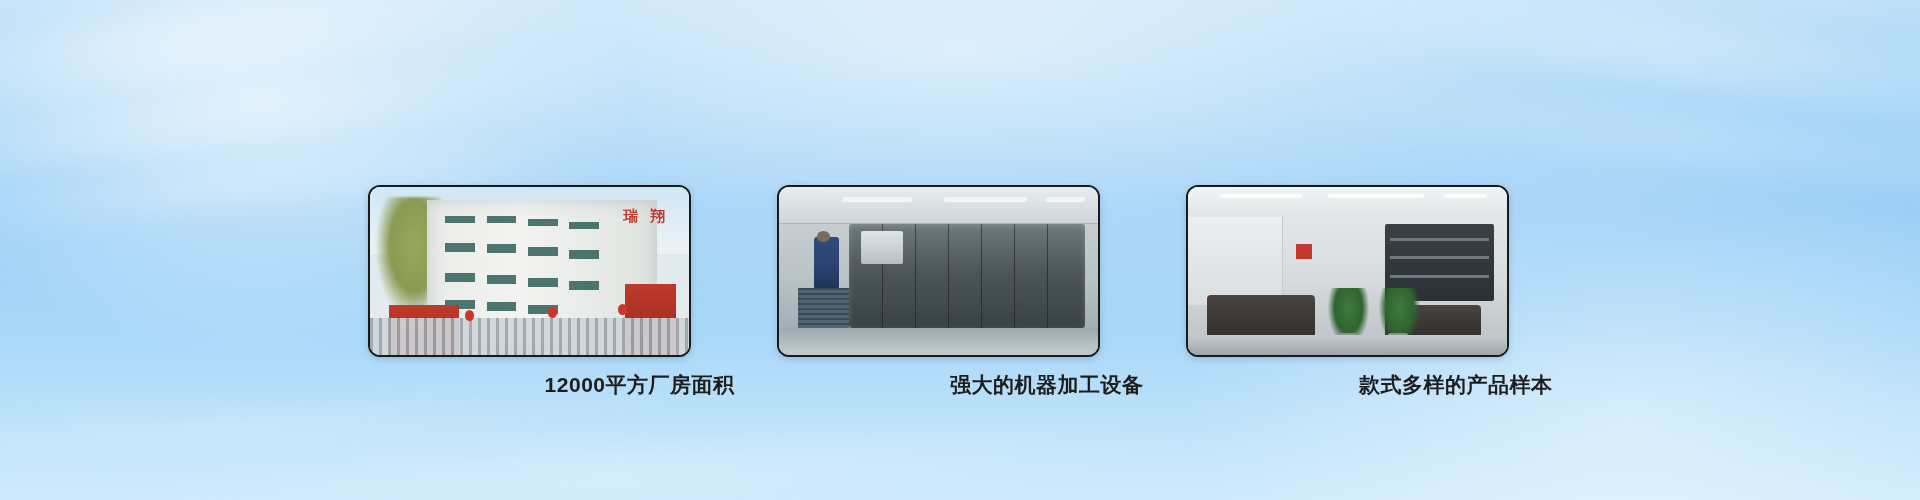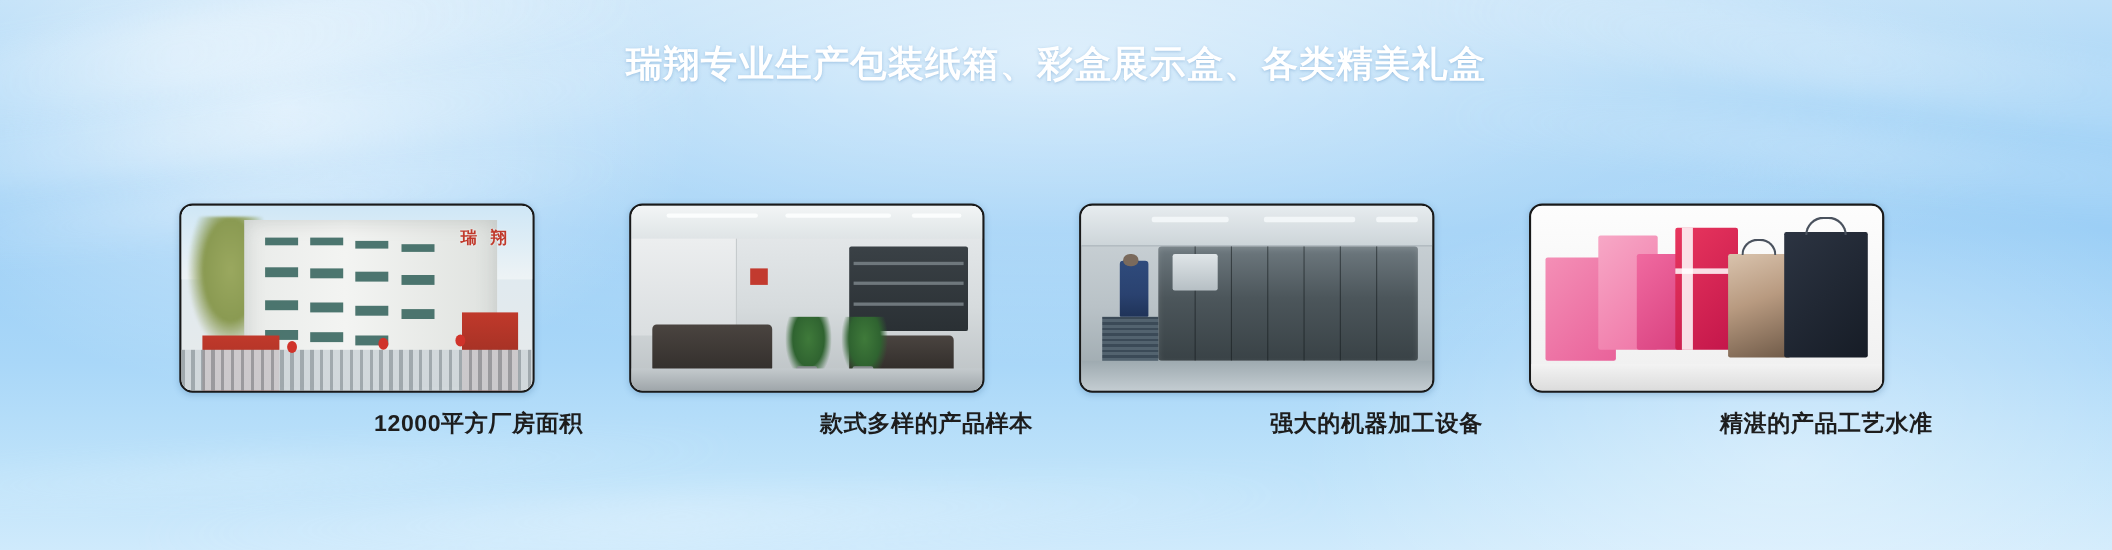--- a/index.html
+++ b/index.html
@@ -197,21 +197,20 @@
   <div class="glow-tl"></div>
   <div class="glow-br"></div>
   <div class="streak s1"></div>
   <div class="streak s2"></div>
   <div class="streak s3"></div>
   <div class="streak s4"></div>
   <div class="streak s5"></div>
   <div class="streak s6"></div>
   <div class="streak s7"></div>
 
-  <div class="headline">瑞翔专业生产包装纸箱、彩盒展示盒、各类精美礼盒</div>
 
 
   <div class="cards">
 
     <div class="card">
       <div class="thumb">
         <div class="p1">
           <div class="sky"></div>
           <div class="tree"></div>
           <div class="bldg">
@@ -238,20 +237,45 @@
           <div class="lantern" style="left:30%;bottom:20%"></div>
           <div class="lantern" style="left:56%;bottom:22%"></div>
           <div class="lantern" style="left:78%;bottom:24%"></div>
         </div>
       </div>
       <div class="caption">12000平方厂房面积</div>
     </div>
 
     <div class="card">
       <div class="thumb">
+        <div class="p2">
+          <div class="ceil"></div>
+          <div class="lamp" style="left:20%;width:22%"></div>
+          <div class="lamp" style="left:52%;width:26%"></div>
+          <div class="lamp" style="left:84%;width:12%"></div>
+          <div class="mach">
+            <div class="mseg" style="left:14%"></div>
+            <div class="mseg" style="left:28%"></div>
+            <div class="mseg" style="left:42%"></div>
+            <div class="mseg" style="left:56%"></div>
+            <div class="mseg" style="left:70%"></div>
+            <div class="mseg" style="left:84%"></div>
+          </div>
+          <div class="ctrl"></div>
+          <div class="stack"></div>
+          <div class="worker"></div>
+          <div class="head"></div>
+          <div class="floor"></div>
+        </div>
+      </div>
+      <div class="caption">强大的机器加工设备</div>
+    </div>
+
+    <div class="card">
+      <div class="thumb">
         <div class="p3">
           <div class="ceil"></div>
           <div class="panel" style="left:10%;width:26%"></div>
           <div class="panel" style="left:44%;width:30%"></div>
           <div class="panel" style="left:80%;width:14%"></div>
           <div class="wallL"></div>
           <div class="redbox"></div>
           <div class="shelf">
             <div class="shrow" style="top:18%"></div>
             <div class="shrow" style="top:42%"></div>
@@ -262,58 +286,15 @@
           <div class="plant" style="left:44%"></div>
           <div class="pot" style="left:47%"></div>
           <div class="plant" style="left:60%"></div>
           <div class="pot" style="left:63%"></div>
           <div class="floor"></div>
         </div>
       </div>
       <div class="caption">款式多样的产品样本</div>
     </div>
 
-    <div class="card">
-      <div class="thumb">
-        <div class="p2">
-          <div class="ceil"></div>
-          <div class="lamp" style="left:20%;width:22%"></div>
-          <div class="lamp" style="left:52%;width:26%"></div>
-          <div class="lamp" style="left:84%;width:12%"></div>
-          <div class="mach">
-            <div class="mseg" style="left:14%"></div>
-            <div class="mseg" style="left:28%"></div>
-            <div class="mseg" style="left:42%"></div>
-            <div class="mseg" style="left:56%"></div>
-            <div class="mseg" style="left:70%"></div>
-            <div class="mseg" style="left:84%"></div>
-          </div>
-          <div class="ctrl"></div>
-          <div class="stack"></div>
-          <div class="worker"></div>
-          <div class="head"></div>
-          <div class="floor"></div>
-        </div>
-      </div>
-      <div class="caption">强大的机器加工设备</div>
-    </div>
-
-    <div class="card">
-      <div class="thumb">
-        <div class="p4">
-          <div class="box pink1"></div>
-          <div class="box pink2"></div>
-          <div class="box pink3"></div>
-          <div class="box red1"></div>
-          <div class="ribbon" style="left:43%;top:12%;width:3%;height:66%"></div>
-          <div class="ribbon" style="left:41%;top:34%;width:18%;height:3%"></div>
-          <div class="box photo"></div>
-          <div class="box bagblk"></div>
-          <div class="handle" style="left:78%;top:6%;width:12%;height:10%"></div>
-          <div class="handle" style="left:60%;top:18%;width:10%;height:9%"></div>
-          <div class="floor"></div>
-        </div>
-      </div>
-      <div class="caption">精湛的产品工艺水准</div>
-    </div>
 
   </div>
 </div>
 
 </body></html>

